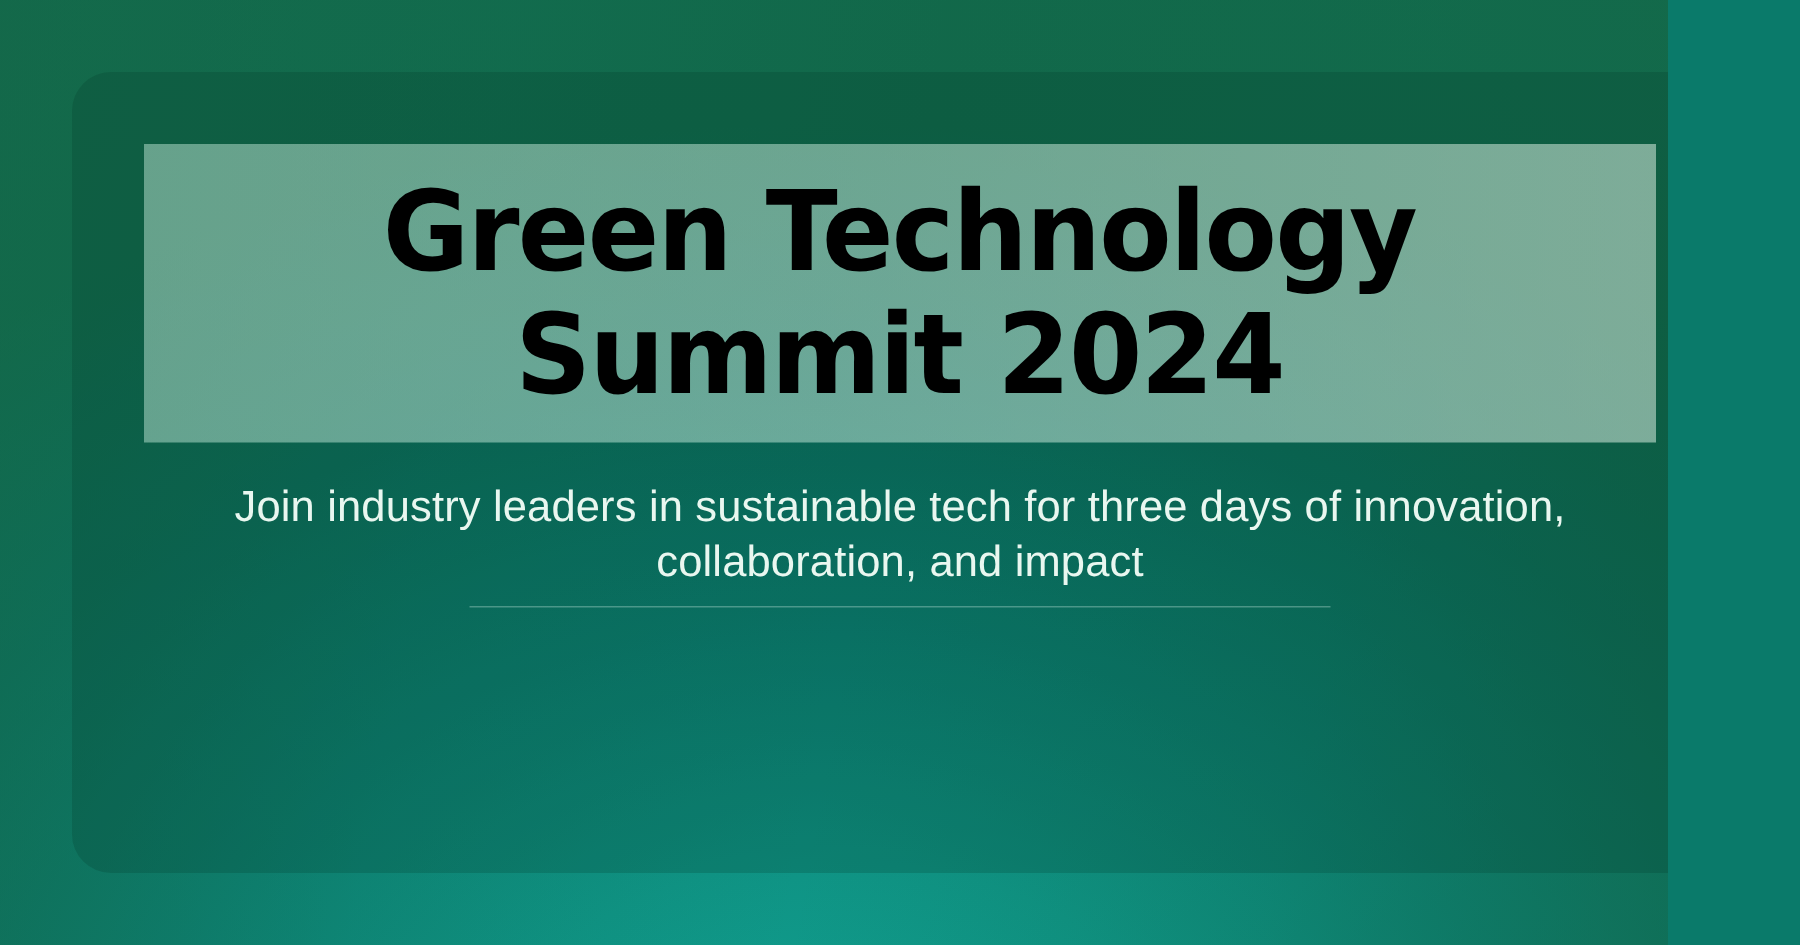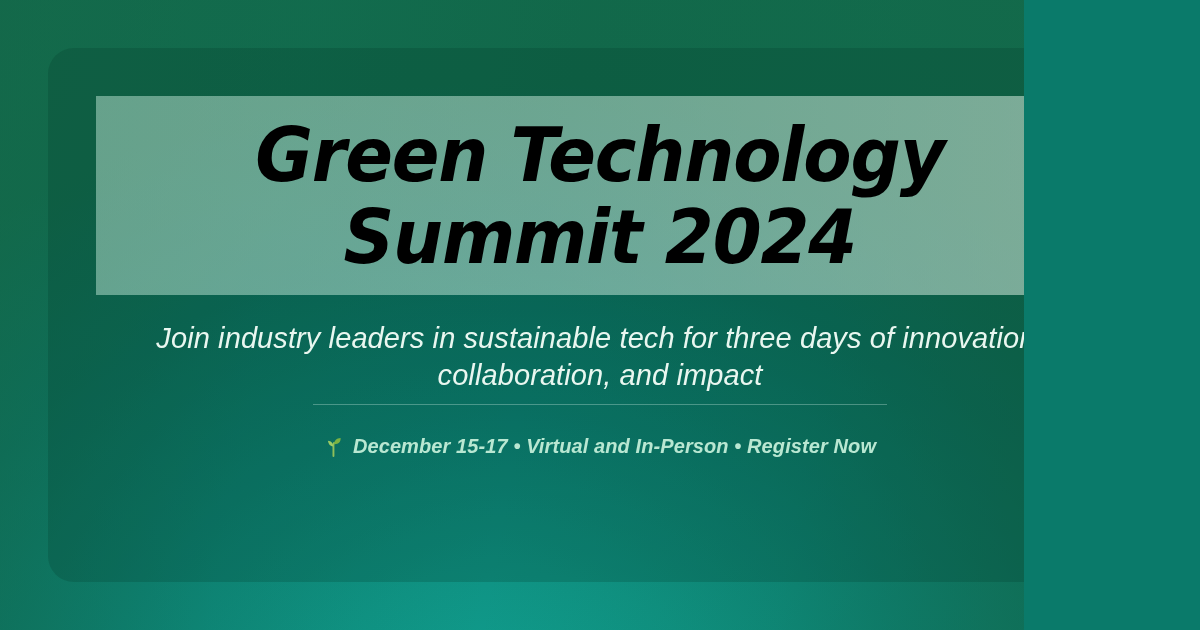--- a/index.html
+++ b/index.html
@@ -11,33 +11,32 @@
     width: 1200px;
     height: 630px;
     overflow: hidden;
     font-family: "Liberation Sans", "DejaVu Sans", sans-serif;
     background: #0a7a6a;
   }
 
   
   #banner {
     position: relative;
-    width: 1024px;
+    width: 1112px;
     height: 630px;
     box-sizing: border-box;
     overflow: hidden;
     background:
       radial-gradient(120% 150% at 50% 118%,
         #11a292 0%,
         #0f9384 18%,
         #0c8073 34%,
         #0b6e5d 52%,
         #11684a 70%,
         #14694a 100%);
-    font-style: italic;
   }
   
   #banner::before {
     content: "";
     position: absolute;
     inset: 0;
     background: linear-gradient(100deg,
       rgba(20,105,74,0.55) 0%,
       rgba(18,120,92,0.18) 28%,
       rgba(12,140,126,0.00) 52%,
@@ -151,28 +150,15 @@
 
     <div class="title-band">
       <div class="title-line">Green Technology</div>
       <div class="title-line">Summit 2024</div>
     </div>
 
     <div class="subtitle">Join industry leaders in sustainable tech for three days of innovation, collaboration, and impact</div>
 
     <div class="divider"></div>
 
-    <div class="meta">
-      <span class="meta-icon">
-        <svg width="20" height="22" viewBox="0 0 20 22" aria-hidden="true">
-
-          <path d="M9.45 21 L9.45 9.6 Q9.45 8.6 10.05 8.0" stroke="#8fbf5a" stroke-width="1.9" fill="none" stroke-linecap="round"></path>
-
-          <path d="M10.1 9.2 C10.1 5.6 12.6 3.2 16.6 3.0 C16.9 7.0 14.4 9.4 10.1 9.2 Z" fill="#7cb342"></path>
-
-          <path d="M9.2 11.5 C6.4 11.3 4.3 9.2 3.9 5.7 C7.3 6.0 9.2 8.0 9.3 11.4 Z" fill="#9ccc65"></path>
-        </svg>
-      </span>
-      <span class="meta-text">December 15-17 • Virtual and In-Person • Register Now</span>
-    </div>
 
   </div>
 </div>
 
 </body></html>

